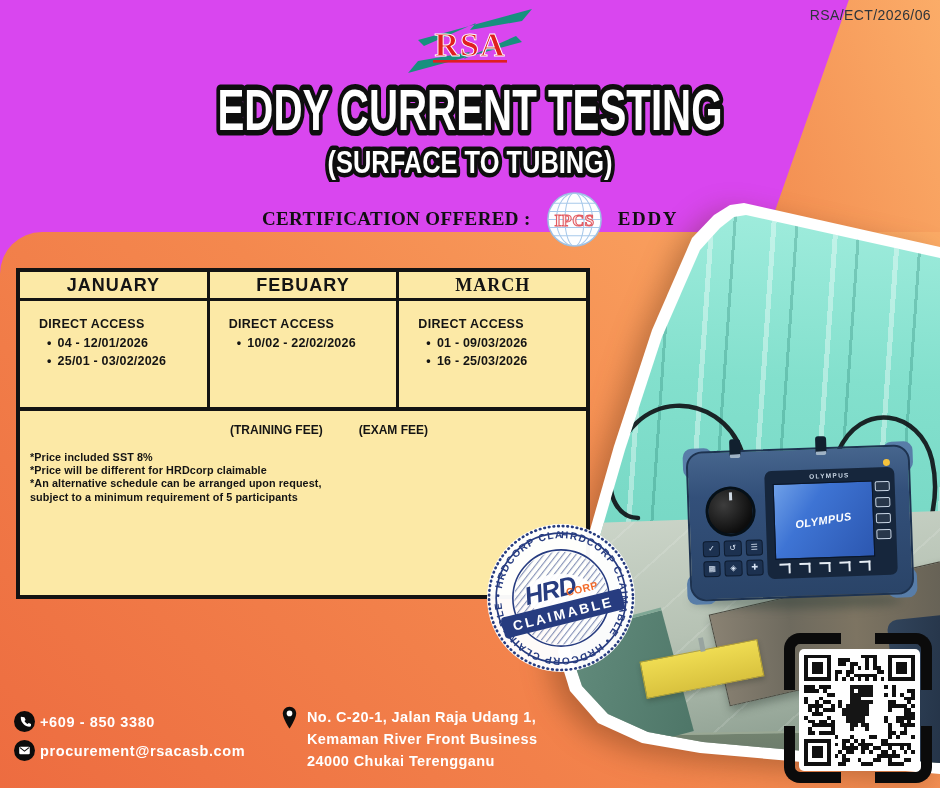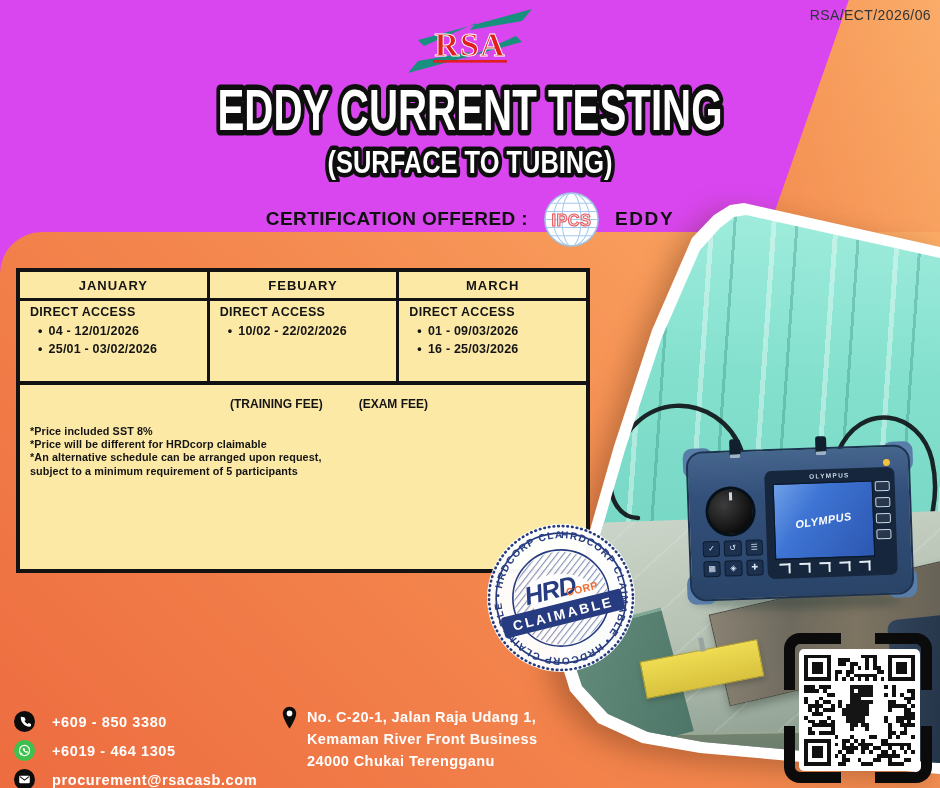--- a/index.html
+++ b/index.html
@@ -8,21 +8,21 @@
 
   
   .wedge{position:absolute;left:750px;top:0;width:190px;height:265px;
          clip-path:polygon(52% 0,100% 0,100% 100%,10% 86%);
          background:linear-gradient(250deg,#FBAC68 0%,#F28A4E 100%);}
   .doc-ref{position:absolute;top:7px;right:9px;font-size:14px;color:#2E353B;
            letter-spacing:.4px;font-weight:500;z-index:6;}
   .rsa-logo{position:absolute;left:404px;top:6px;width:132px;height:70px;z-index:5;}
   .title-svg{position:absolute;left:0;top:70px;width:940px;height:112px;z-index:5;}
   .cert-row{position:absolute;left:0;top:188px;width:940px;height:62px;display:flex;
-            justify-content:center;align-items:center;gap:15px;z-index:5;}
+            justify-content:center;align-items:center;gap:15px;z-index:5;font-family:Liberation Serif, serif;}
   .cert-label{font-size:19px;font-weight:800;color:#101010;letter-spacing:.4px;}
   .cert-asnt{font-size:19px;font-weight:800;color:#101010;letter-spacing:1.6px;}
 
   
   .main-panel{position:absolute;left:0;top:232px;width:940px;height:556px;
               border-top-left-radius:42px;
               background:linear-gradient(225deg,#FBAB66 0%,#F4884E 48%,#ED6C40 100%);}
 
   
   .photo-shadowwrap{position:absolute;inset:0;z-index:2;
@@ -80,24 +80,24 @@
   .sidekeys{position:absolute;right:5px;top:14px;display:flex;flex-direction:column;gap:6px;}
   .sidekey{width:13px;height:8px;border:1.2px solid #C9D6E6;border-radius:2px;background:rgba(255,255,255,.08);}
   .fnrow{position:absolute;left:12px;bottom:5px;display:flex;gap:9px;}
   .fnkey{width:9px;height:8px;border-top:2px solid #E6EDF5;border-right:2px solid #E6EDF5;}
 
   
   .sched{position:absolute;left:16px;top:268px;width:566px;z-index:4;border:4px solid #131313;
          background:#FCE9A6;color:#141414;}
   .srow{display:flex;}
   .hcell{flex:1;height:26px;display:flex;align-items:center;justify-content:center;
-         font-size:13px;font-weight:800;letter-spacing:1px;border-right:3px solid #131313;
+         font-size:18px;font-weight:800;letter-spacing:1px;border-right:3px solid #131313;
          border-bottom:3px solid #131313;}
-  .hcell:last-child{border-right:none;}
-  .bcell{flex:1;height:80px;border-right:3px solid #131313;padding:4px 6px 0 10px;box-sizing:border-box;}
+  .hcell:last-child{border-right:none;font-family:Liberation Serif, serif;}
+  .bcell{flex:1;height:106px;border-right:3px solid #131313;padding:16px 6px 0 10px;box-sizing:border-box;margin-left:9px;}
   .bcell:last-child{border-right:none;}
   .da-head{font-size:12.5px;font-weight:800;letter-spacing:.3px;margin-bottom:5px;}
   .bcell ul{margin:0;padding:0;list-style:none;}
   .bcell li{font-size:12.5px;font-weight:700;margin:0 0 4px 8px;letter-spacing:.2px;}
   .blt{margin-right:6px;}
   .feebox{border-top:4px solid #131313;height:184px;position:relative;}
   .fee-line{margin:40px auto 0;width:fit-content;transform:translateX(-32px);
             font-size:20px;font-weight:800;letter-spacing:.3px;}
   .fee-sub{margin-top:12px;display:flex;justify-content:center;gap:36px;transform:translateX(26px);
            font-size:12px;font-weight:800;}
@@ -112,21 +112,21 @@
   .br-tl{left:0;top:0;border-left:11px solid #0b0b0b;border-top:11px solid #0b0b0b;border-top-left-radius:16px;}
   .br-tr{right:2px;top:0;border-right:11px solid #0b0b0b;border-top:11px solid #0b0b0b;border-top-right-radius:16px;}
   .br-bl{left:0;bottom:2px;border-left:11px solid #0b0b0b;border-bottom:11px solid #0b0b0b;border-bottom-left-radius:16px;}
   .br-br{right:2px;bottom:2px;border-right:11px solid #0b0b0b;border-bottom:11px solid #0b0b0b;border-bottom-right-radius:16px;}
   .qr-card{position:absolute;left:15px;top:16px;width:121px;height:122px;background:#fff;border-radius:5px;
            padding:5px;box-sizing:border-box;}
   .qr-svg{width:100%;height:100%;}
 
   
   .contact{position:absolute;left:14px;top:711px;z-index:6;display:flex;flex-direction:column;gap:8px;}
-  .crow{display:flex;align-items:center;gap:17px;height:21px;}
+  .crow{display:flex;align-items:center;gap:5px;height:21px;}
   .cicon{width:21px;height:21px;border-radius:50%;display:flex;align-items:center;justify-content:center;flex:none;}
   .cicon.black{background:#0c0c0c;}
   .cicon.green{background:#3EC04F;}
   .ctext{color:#fff;font-size:14.5px;font-weight:600;letter-spacing:.6px;}
   .addr{position:absolute;left:281px;top:706px;z-index:6;display:flex;gap:9px;}
   .addr-lines{color:#fff;font-size:14.5px;font-weight:600;letter-spacing:.4px;line-height:22px;white-space:nowrap;}
 </style>
 </head>
 <body>
 
@@ -601,30 +601,20 @@
   <div class="contact">
     <div class="crow">
       <span class="cicon black">
         <svg width="13" height="13" viewBox="0 0 16 16">
             <path fill="#fff" d="M3.6 2.2c-.6 3 .6 6.4 3.1 8.9s5.9 3.7 8.9 3.1l.8-2.9-3.2-1.5-1.3 1.4c-1.6-.8-3.1-2.2-3.9-3.9l1.4-1.3-1.5-3.2z"></path>
           </svg>
       </span>
       <span class="ctext">+609 - 850 3380</span>
     </div>
     <div class="crow">
-      <span class="cicon green">
-        <svg width="13" height="13" viewBox="0 0 16 16">
-          <circle cx="8" cy="8" r="6.2" fill="none" stroke="#fff" stroke-width="1.5"></circle>
-          <path fill="#fff" d="M2.4 13.8l1.5-3.4 2 2z"></path>
-          <path fill="#fff" d="M6 4.8c-.3 1.5.3 3.2 1.5 4.4S10.3 11 11.8 10.7l.4-1.4-1.6-.8-.6.7c-.8-.4-1.5-1.1-1.9-1.9l.7-.6-.8-1.6z"></path>
-        </svg>
-      </span>
-      <span class="ctext">+6019 - 464 1305</span>
-    </div>
-    <div class="crow">
       <span class="cicon black">
         <svg width="13" height="13" viewBox="0 0 16 16">
             <rect x="1.5" y="3.5" width="13" height="9" rx="1.5" fill="#fff"></rect>
             <path d="M2.5 4.5 8 8.8l5.5-4.3" fill="none" stroke="#0b0b0b" stroke-width="1.3"></path>
           </svg>
       </span>
       <span class="ctext">procurement@rsacasb.com</span>
     </div>
   </div>
 

